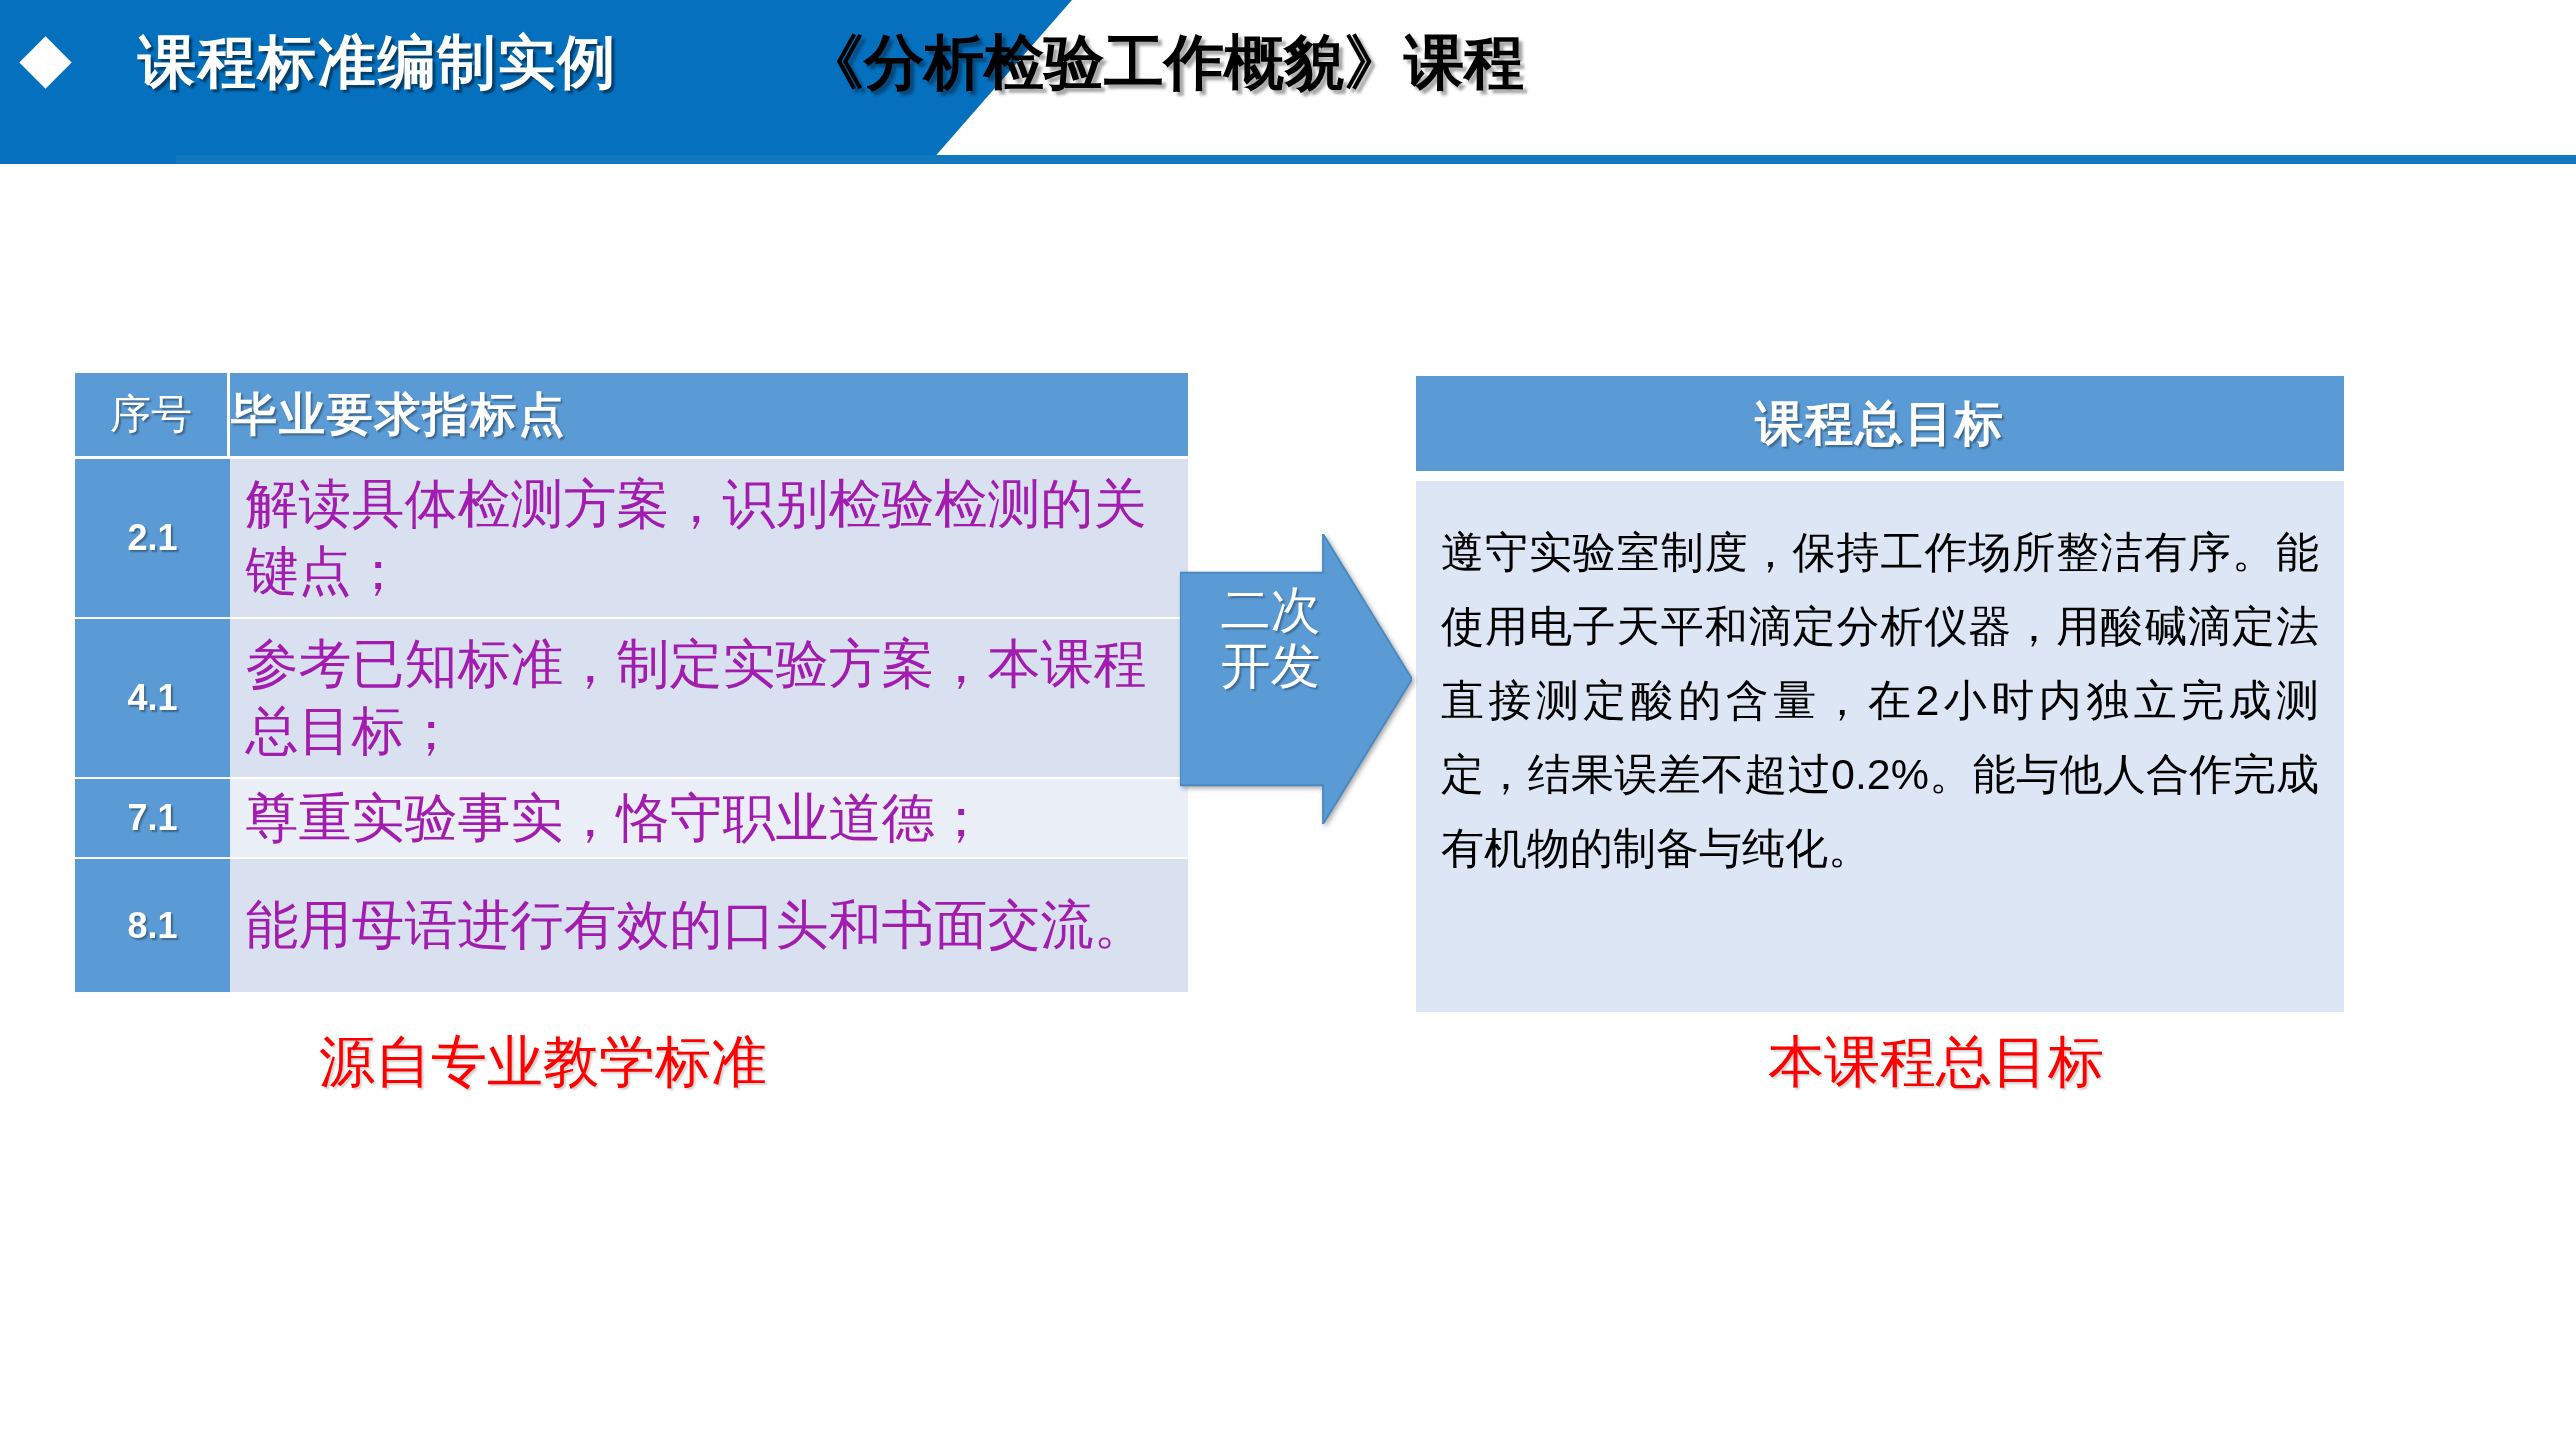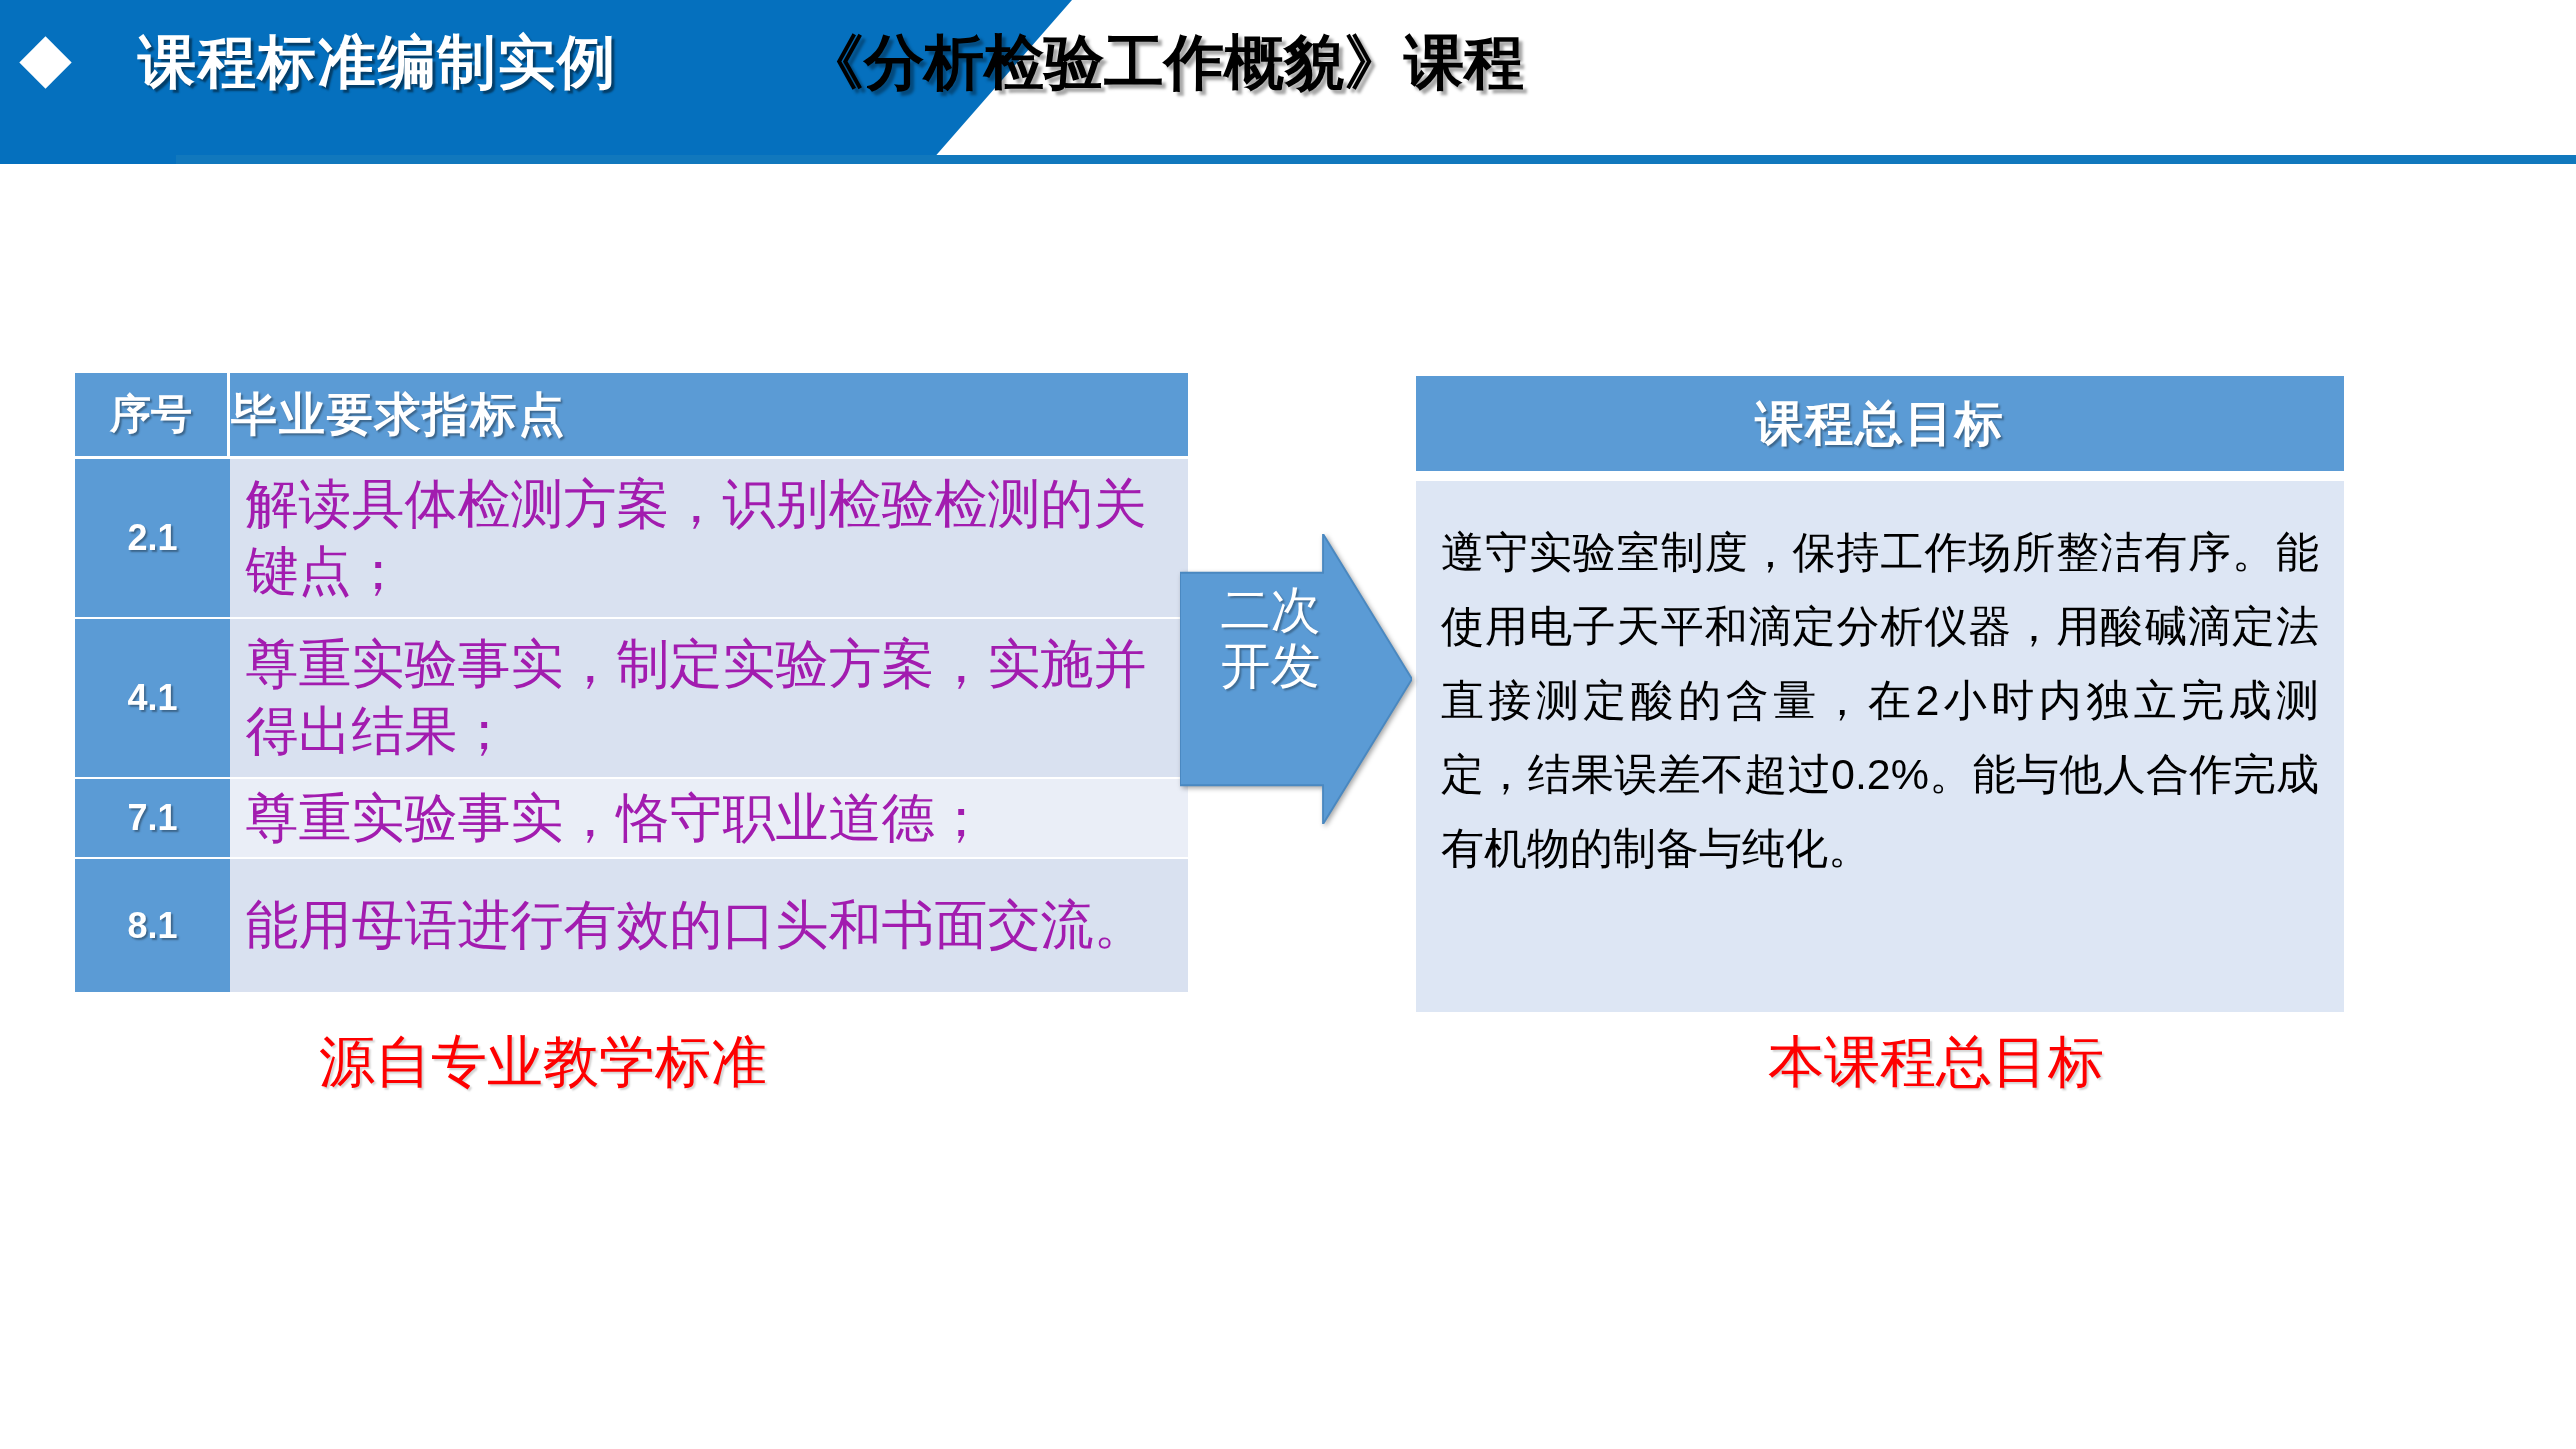--- a/index.html
+++ b/index.html
@@ -64,21 +64,21 @@
     font-size:53px;line-height:1.26;text-align:left;vertical-align:middle;
     padding:5.8px 3.9px 5.8px 15.5px;border-bottom:2.9px solid #ffffff;
   }
   .table tr.alt .c-txt{background:#eaeef7;}
   .table thead th{
     background:#5b9bd5;color:#ffffff;height:81px;
     border-bottom:3.9px solid #ffffff;vertical-align:middle;
     text-shadow:1.9px 1.9px 1.9px rgba(0,0,0,0.35);
   }
   .table thead th.h-no{
-    width:150px;font-size:41px;font-weight:bold;text-align:center;
+    width:150px;font-size:41px;font-weight:normal;text-align:center;
     border-right:3.9px solid #ffffff;
   }
   .table thead th.h-txt{
     font-size:46px;font-weight:bold;text-align:left;letter-spacing:1.9px;
   }
 
   
   .arrow{
     position:absolute;left:1180px;top:534px;width:232px;height:290px;
     z-index:5;
@@ -133,21 +133,21 @@
         <th class="h-txt">毕业要求指标点</th>
       </tr>
     </thead>
     <tbody>
       <tr style="height:160px">
         <td class="c-no">2.1</td>
         <td class="c-txt">解读具体检测方案，识别检验检测的关键点；</td>
       </tr>
       <tr style="height:160px">
         <td class="c-no">4.1</td>
-        <td class="c-txt">尊重实验事实，制定实验方案，实施并得出结果；</td>
+        <td class="c-txt">参考已知标准，制定实验方案，本课程总目标；</td>
       </tr>
       <tr class="alt" style="height:77px">
         <td class="c-no">7.1</td>
         <td class="c-txt">尊重实验事实，恪守职业道德；</td>
       </tr>
       <tr style="height:135px">
         <td class="c-no">8.1</td>
         <td class="c-txt">能用母语进行有效的口头和书面交流。</td>
       </tr>
     </tbody>

